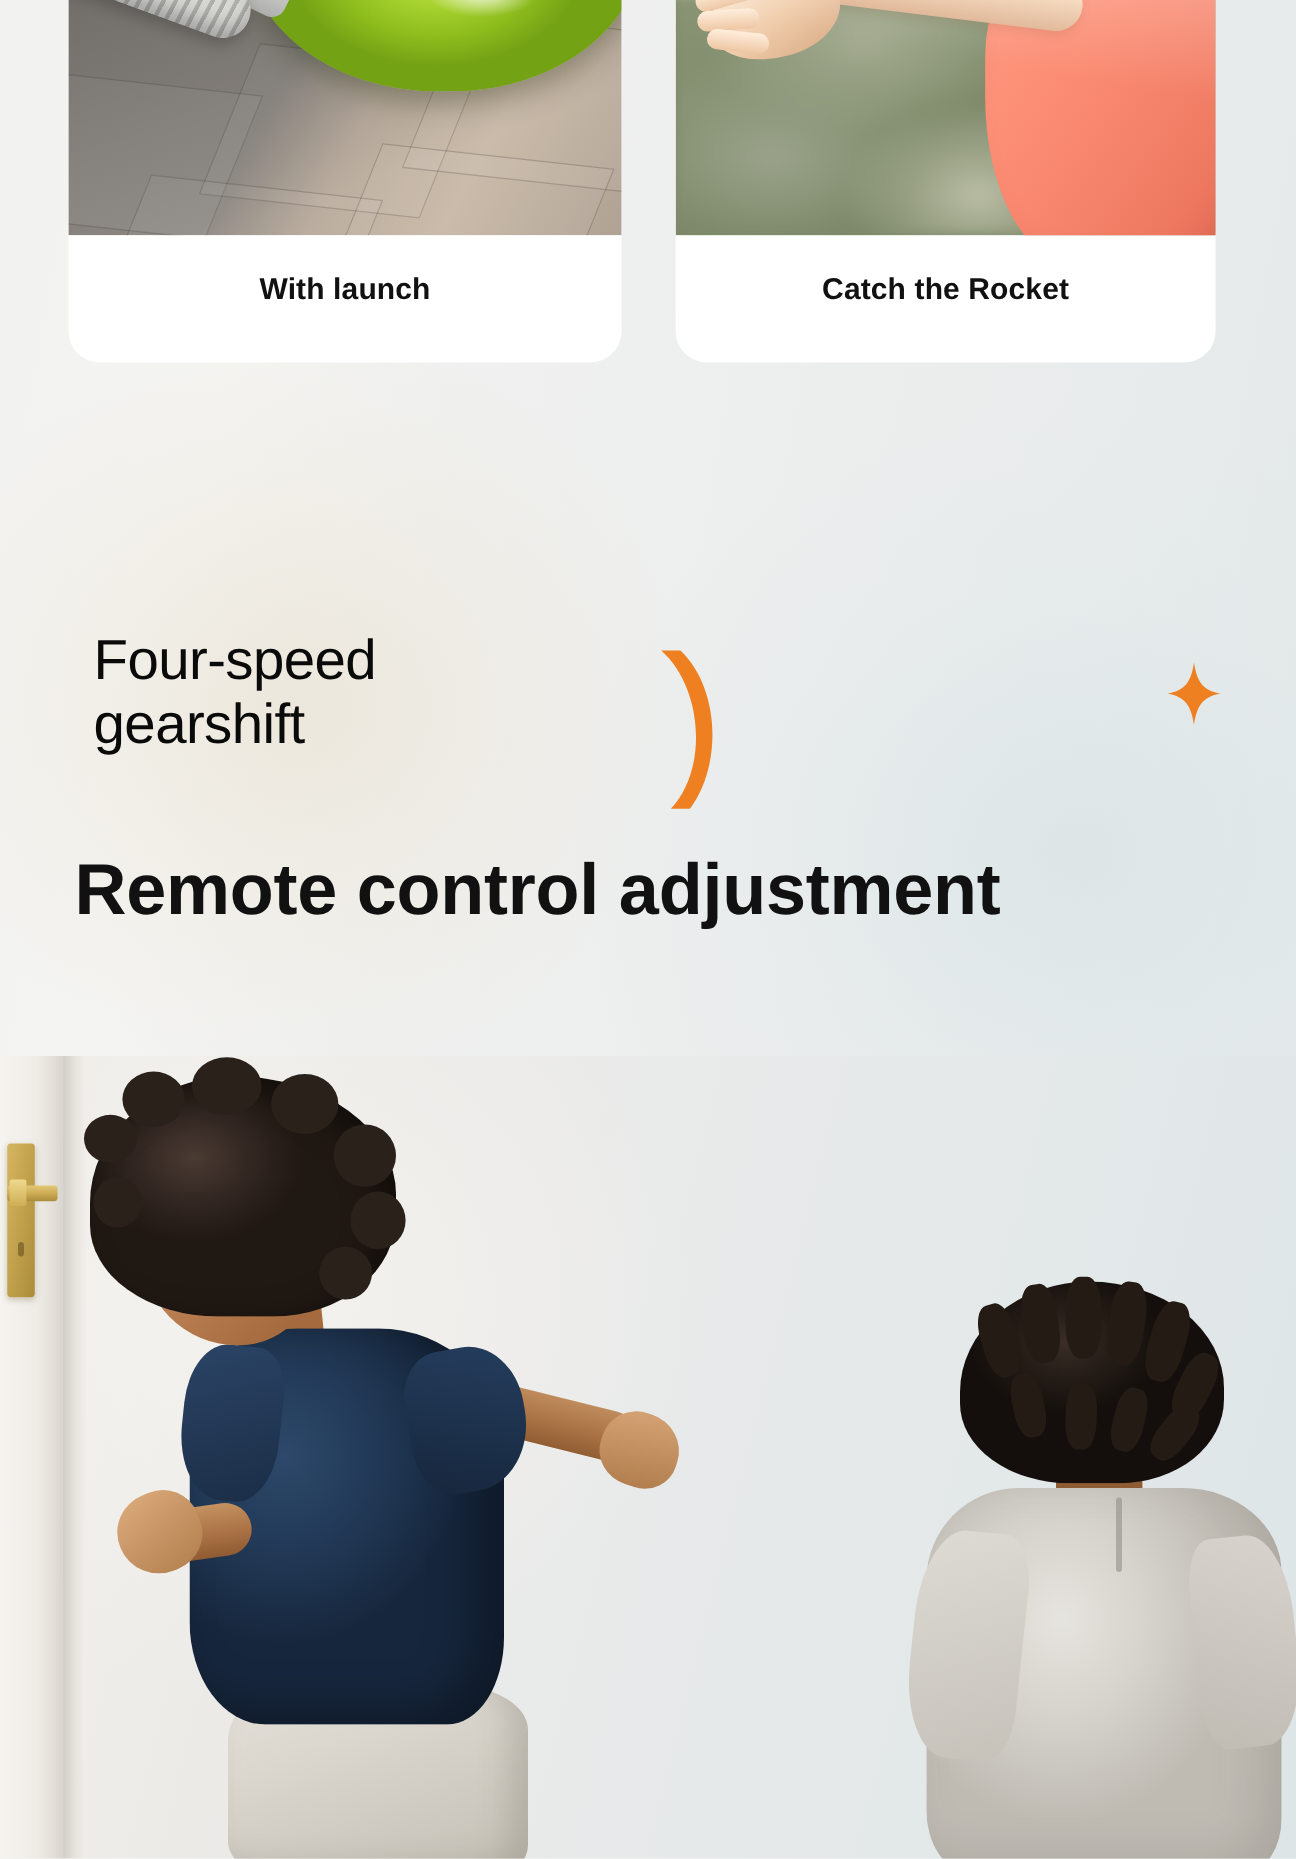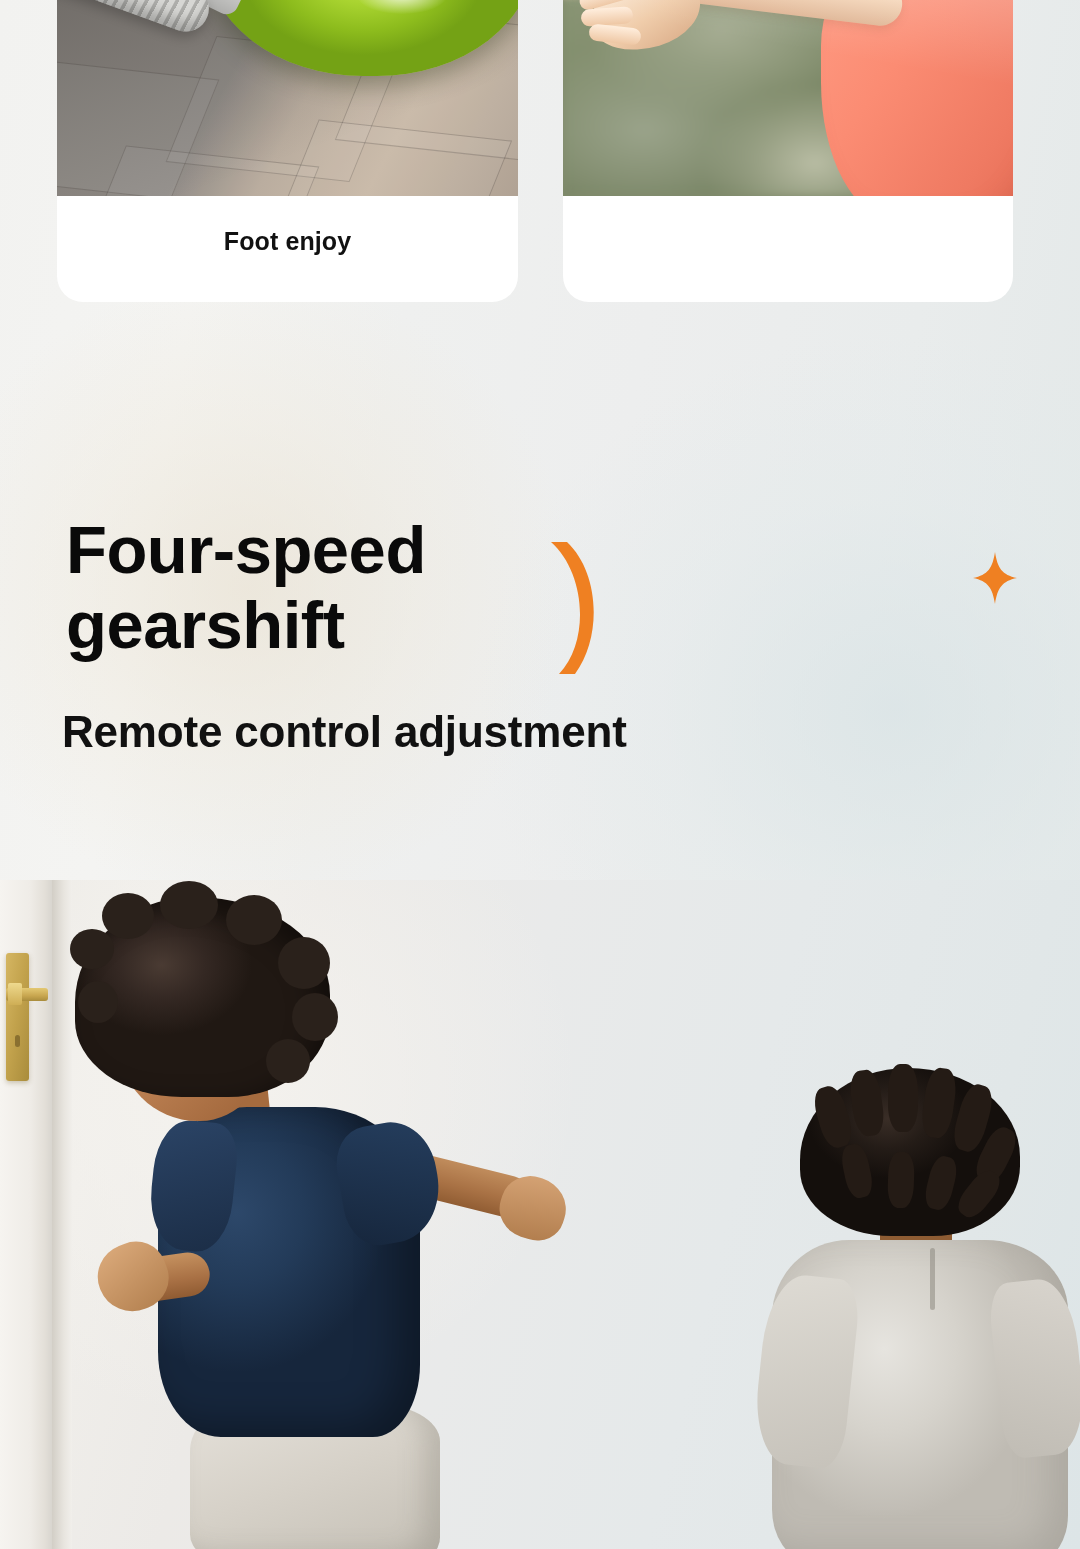--- a/index.html
+++ b/index.html
@@ -205,34 +205,34 @@
   .cv-sun {
     position: absolute; inset: 0;
     background: linear-gradient(190deg, rgba(255,255,255,0.28) 0%, rgba(255,255,255,0) 40%);
   }
 
   
   .headline {
     position: absolute;
     left: 62px;
     top: 508px;
-    margin: 4px;
-    font-size: 67px;
+    margin: 16px;
+    font-size: 47px;
     line-height: 1.12;
-    font-weight: 700;
+    font-weight: 400;
     color: #0a0a0a;
     letter-spacing: -0.5px;
     white-space: pre-line;
   }
   .subhead {
     position: absolute;
     left: 62px;
     top: 707px;
     margin: 0;
-    font-size: 44px;
+    font-size: 60px;
     font-weight: 700;
     color: #111111;
     letter-spacing: -0.2px;
   }
   .caption {
     position: absolute;
     left: 60px;
     top: 855px;
     margin: 0;
     font-size: 19px;
@@ -540,40 +540,41 @@
           <div class="pv-tile" style="left:300px; top:60px; width:190px; height:128px;"></div>
           <div class="pv-tile" style="left:40px; top:196px; width:200px; height:120px;"></div>
           <div class="pv-tile" style="left:232px; top:170px; width:200px; height:124px;"></div>
           <div class="pv-shadow"></div>
           <div class="pv-ball"></div>
           <div class="pv-ball-hi"></div>
           <div class="pv-collar"></div>
           <div class="pv-hose"></div>
         </div>
       </div>
-      <div class="card-label">Foot enjoy</div>
+      <div class="card-label">With launch</div>
     </div>
 
     <div class="card right">
       <div class="card-photo">
         <div class="photo-catch">
           <div class="cv-grass"></div>
           <div class="cv-shirt"></div>
           <div class="cv-shirt2 soft"></div>
 
           <div class="cv-hand-b softer"></div>
           <div class="cv-arm"></div>
           <div class="cv-hand"></div>
 
           <div class="cv-finger" style="left:16px; top:28px; transform:rotate(-16deg);"></div>
           <div class="cv-finger" style="left:18px; top:48px; transform:rotate(-4deg);"></div>
           <div class="cv-finger" style="left:26px; top:66px; transform:rotate(6deg);"></div>
           <div class="cv-sun"></div>
         </div>
       </div>
+      <div class="card-label">Catch the Rocket</div>
     </div>
   </div>
 
   <h1 class="headline">Four-speed
 gearshift</h1>
 
   <h2 class="subhead">Remote control adjustment</h2>
 
 
   <svg class="crescent" viewBox="0 0 56 140">

